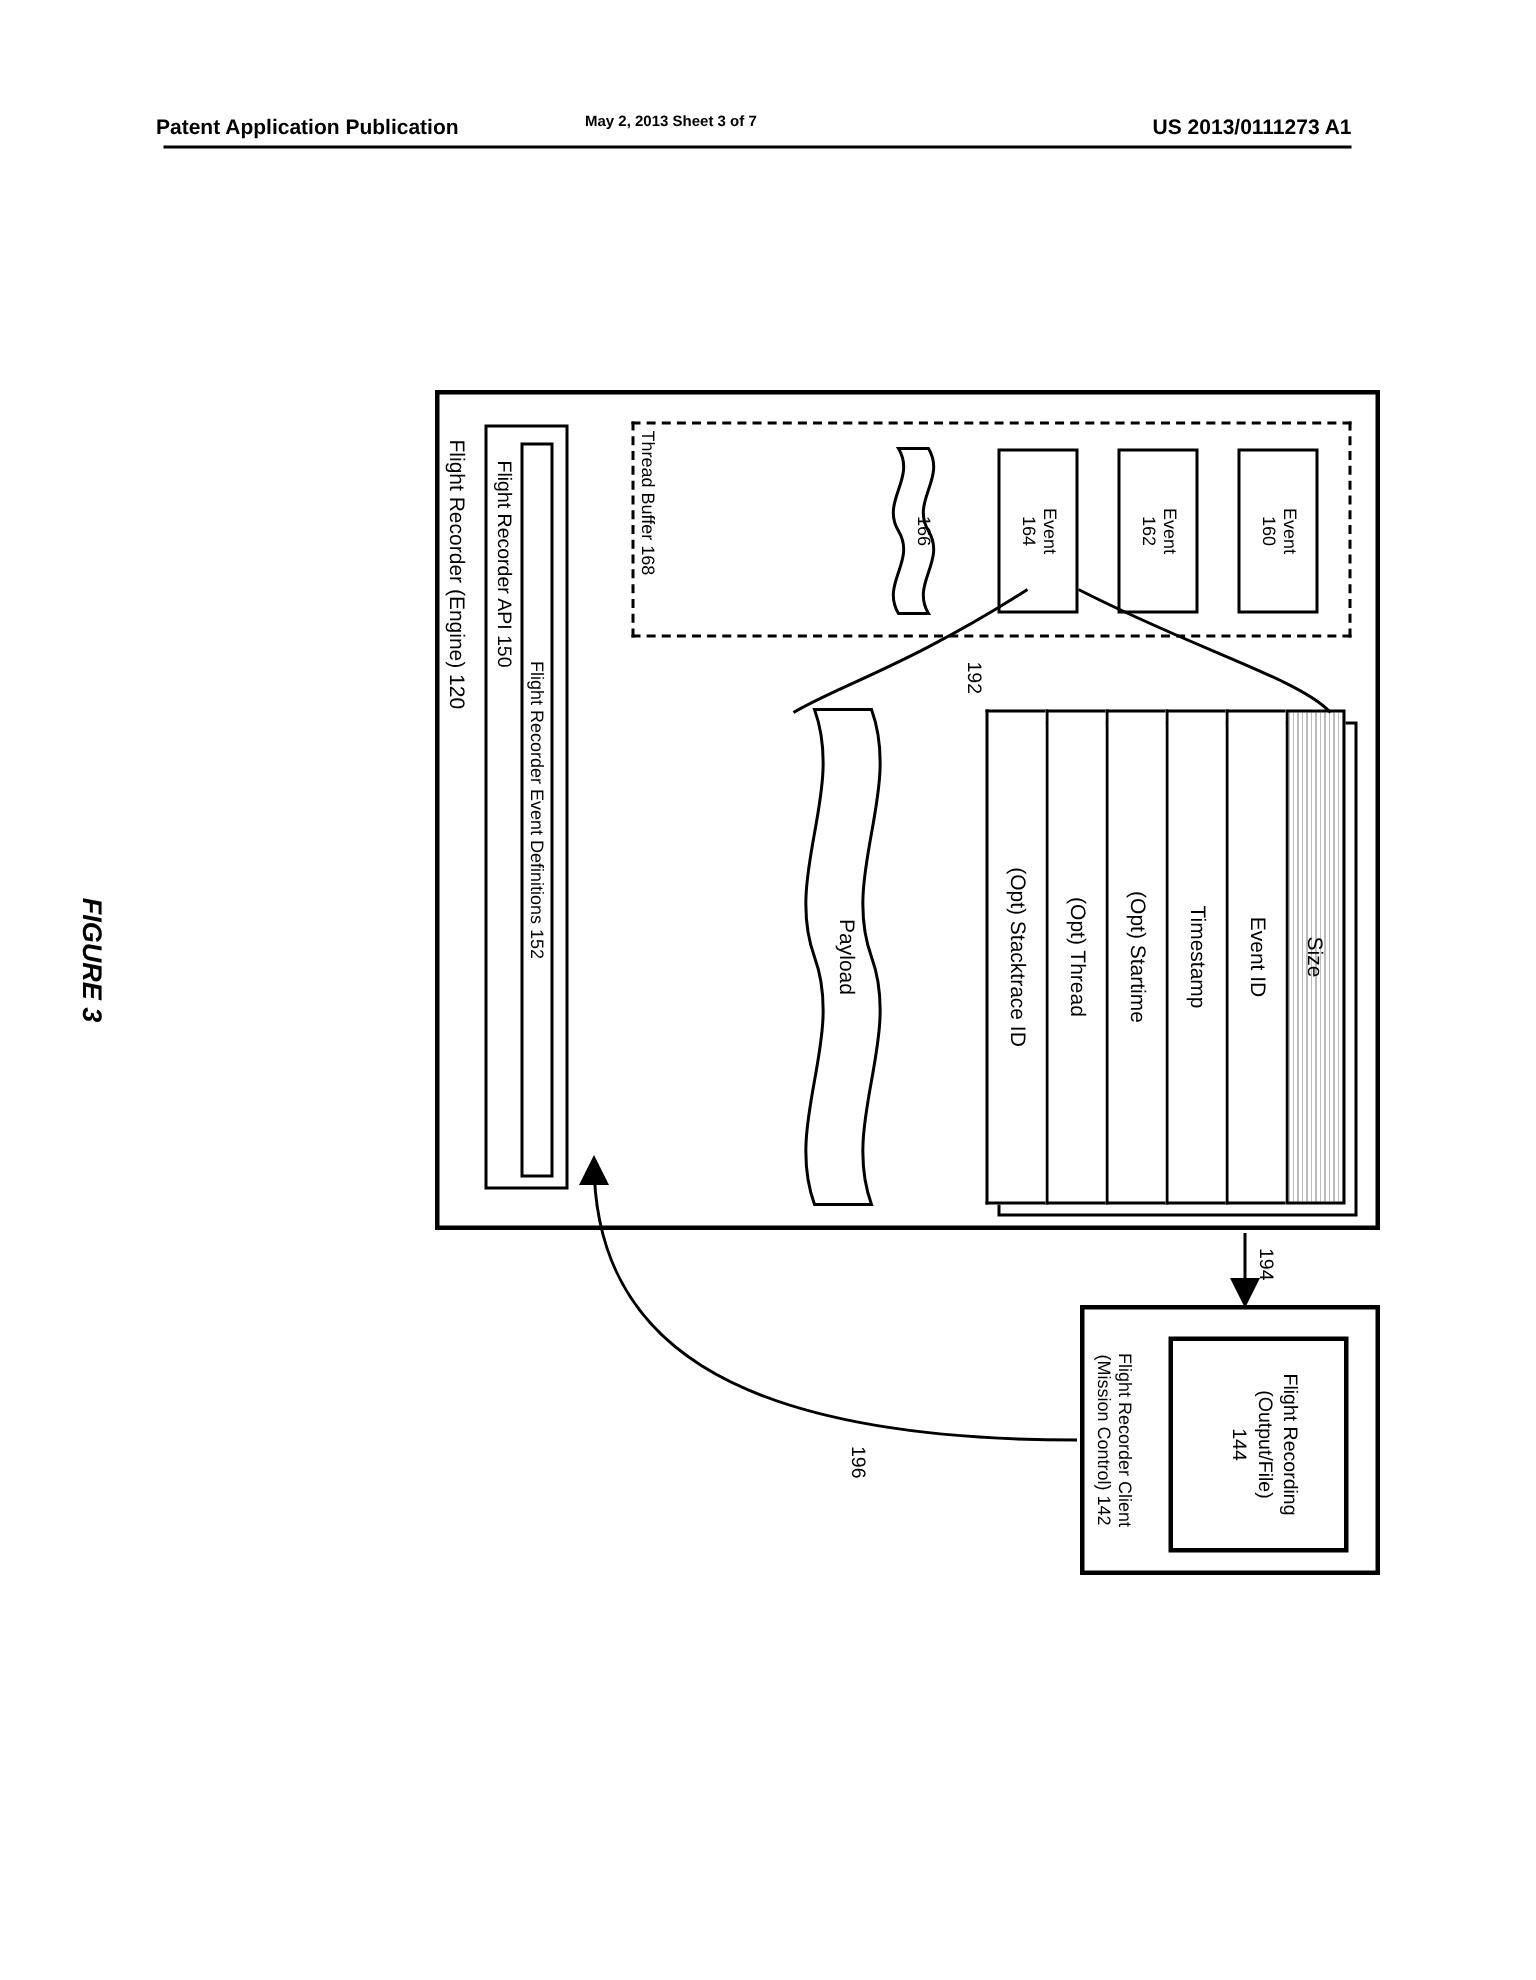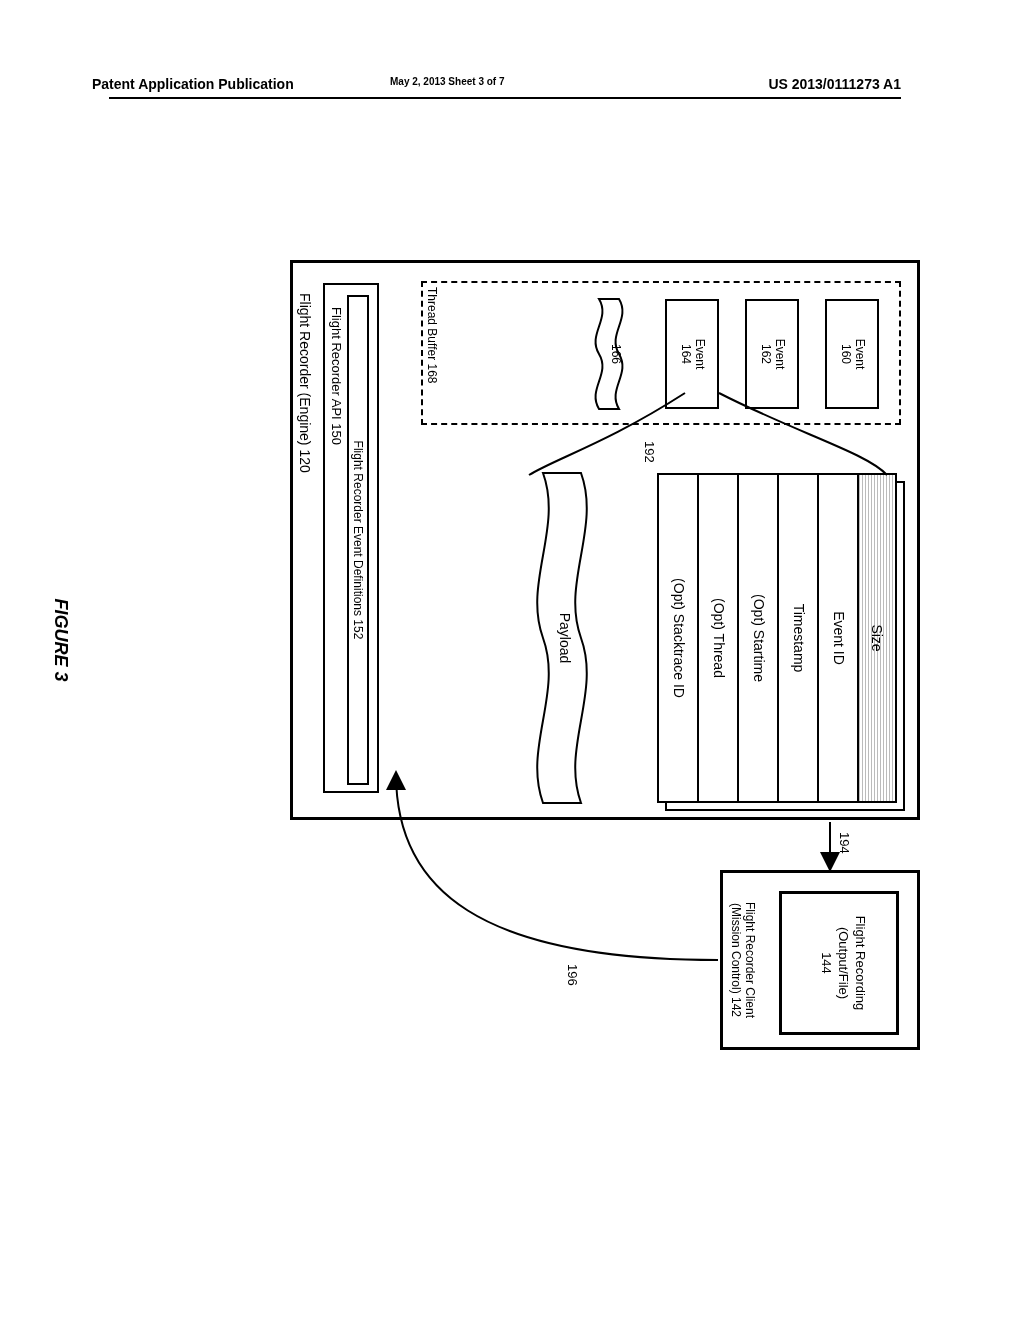--- a/index.html
+++ b/index.html
@@ -19,21 +19,21 @@
   .header-line {
     position: absolute;
     top: 97px;
     left: 109px;
     width: 792px;
     border-top: 2px solid #000;
   }
   .hdr-left {
     position: absolute;
     top: 76px;
-    left: 92px;
+    left: 104px;
     font-size: 14px;
     font-weight: bold;
   }
   .hdr-mid {
     position: absolute;
     top: 76px;
     left: 390px;
     font-size: 10px;
     font-weight: bold;
   }

